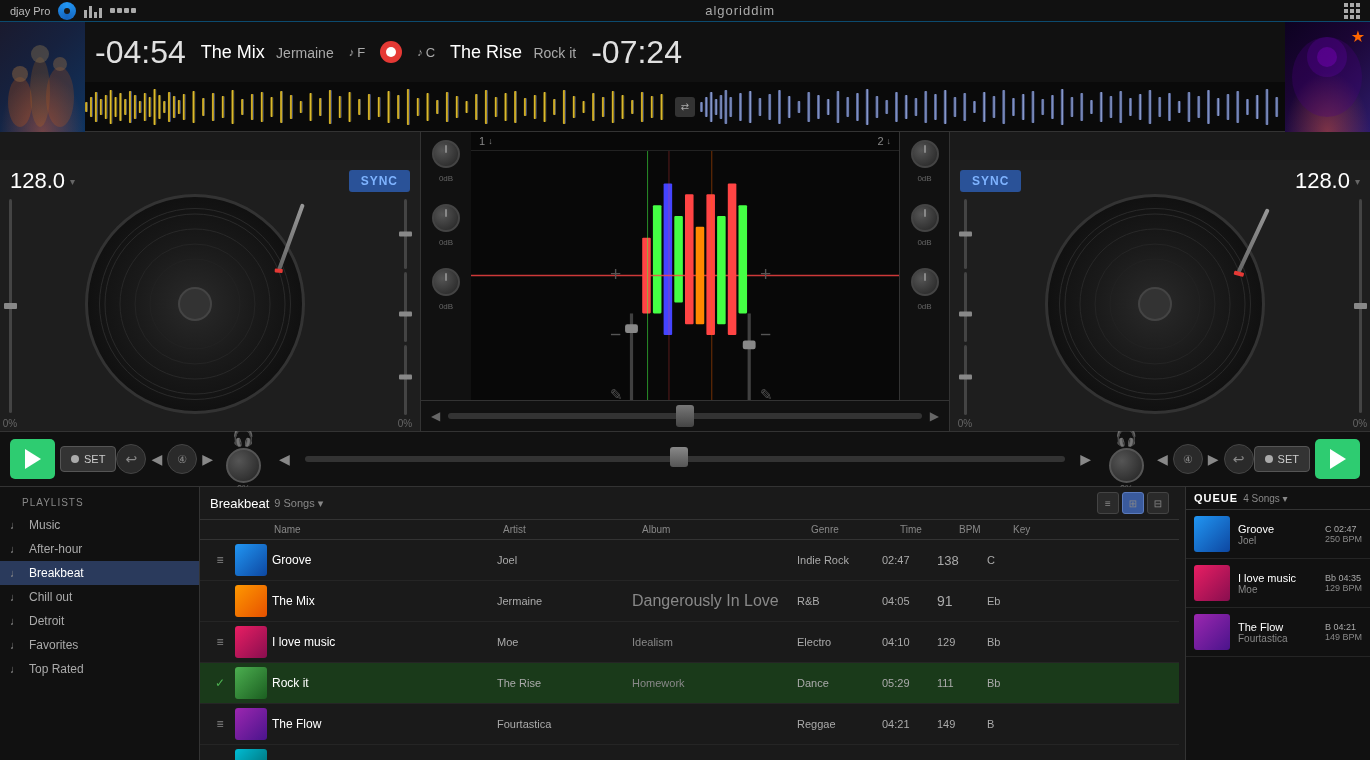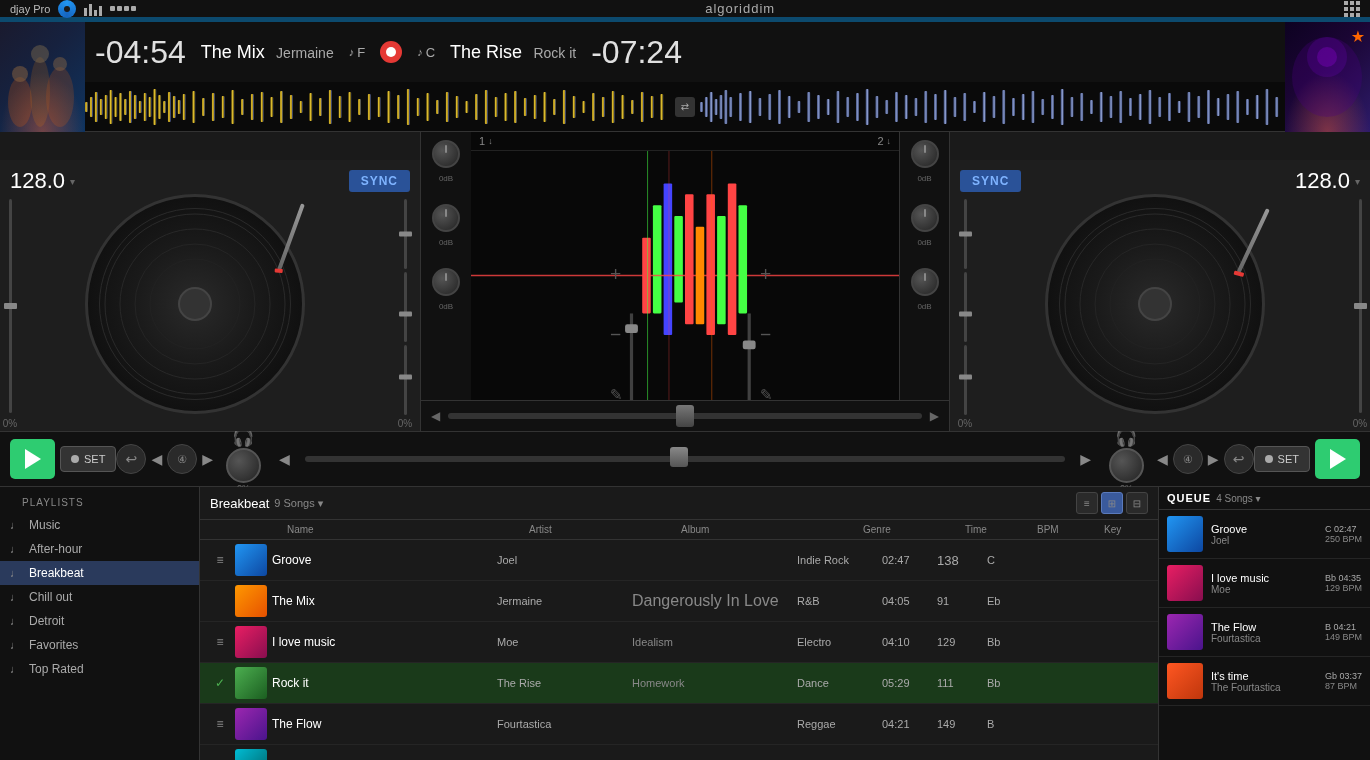--- a/index.html
+++ b/index.html
@@ -14,21 +14,21 @@
     }
 
     
     .top-bar {
       display: flex;
       align-items: center;
       justify-content: space-between;
       background: #111;
       height: 22px;
       padding: 0 10px;
-      border-bottom: 5px solid #0c4a6e;
+      border-bottom: 1px solid #0c4a6e;
     }
     .top-bar-left { display: flex; align-items: center; gap: 8px; font-size: 11px; color: #aaa; }
     .top-bar-center { font-size: 13px; color: #aaa; letter-spacing: 1px; }
     .top-bar-right { display: flex; align-items: center; gap: 6px; }
     .grid-icon { display: grid; grid-template-columns: repeat(3,4px); gap: 2px; }
     .grid-icon span { width: 4px; height: 4px; background: #aaa; display: block; }
     .dj-pro-label { color: #bbb; font-size: 11px; }
     .record-icon {
       width: 18px; height: 18px; border-radius: 50%;
       background: conic-gradient(#2196f3, #1565c0, #2196f3);
@@ -331,21 +331,21 @@
       justify-content: center; cursor: pointer; color: #888; font-size: 10px;
     }
     .view-btn.active { background: #3a5a9c; border-color: #5a7abc; }
 
     .track-columns {
       display: flex;
       padding: 4px 10px;
       border-bottom: 1px solid #333;
       color: #888;
       font-size: 10px;
-      gap: 22px;
+      gap: 9px;
     }
     .col-name { width: 220px; flex-shrink: 0; }
     .col-artist { width: 130px; flex-shrink: 0; }
     .col-album { width: 160px; flex-shrink: 0; }
     .col-genre { width: 80px; flex-shrink: 0; }
     .col-time { width: 50px; flex-shrink: 0; }
     .col-bpm { width: 45px; flex-shrink: 0; }
     .col-key { width: 40px; flex-shrink: 0; }
 
     .tracks-scroll {
@@ -380,25 +380,26 @@
     .thumb-color-5 { background: linear-gradient(135deg, #9c27b0, #4a148c); }
     .thumb-color-6 { background: linear-gradient(135deg, #00bcd4, #006064); }
     .thumb-color-7 { background: linear-gradient(135deg, #ff5722, #bf360c); }
 
     .track-status { width: 20px; flex-shrink: 0; text-align: center; }
     .playing-check { color: #4caf50; font-size: 12px; }
     .track-indicator { color: #888; font-size: 12px; }
 
     
     .queue-panel {
-      width: 212px;
+      width: 185px;
       background: #111;
       border-left: 1px solid #333;
       display: flex;
       flex-direction: column;
+      margin-left: 6px;
     }
     .queue-header {
       display: flex;
       align-items: center;
       padding: 5px 8px;
       border-bottom: 1px solid #333;
       gap: 5px;
     }
     .queue-title { font-size: 11px; font-weight: 600; letter-spacing: 1px; }
     .queue-count { font-size: 10px; color: #888; cursor: pointer; }
@@ -1063,21 +1064,21 @@
     <div class="col-key" style="font-size:11px;color:#aaa">C</div>
   </div>
           <div class="track-row">
     <div class="track-status"></div>
     <div class="track-thumb-small thumb-color-2"></div>
     <div class="col-name" style="font-size:12px">The Mix</div>
     <div class="col-artist" style="font-size:11px;color:#aaa">Jermaine</div>
     <div class="col-album" style="font-size:16px;color:#888">Dangerously In Love</div>
     <div class="col-genre" style="font-size:11px;color:#aaa">R&amp;B</div>
     <div class="col-time" style="font-size:11px;color:#aaa">04:05</div>
-    <div class="col-bpm" style="font-size:11px;color:#aaa">91</div>
+    <div class="col-bpm" style="font-size:14px;color:#aaa">91</div>
     <div class="col-key" style="font-size:11px;color:#aaa">Eb</div>
   </div>
           <div class="track-row">
     <div class="track-status"><span class="track-indicator">≡</span></div>
     <div class="track-thumb-small thumb-color-3"></div>
     <div class="col-name" style="font-size:12px">I love music</div>
     <div class="col-artist" style="font-size:11px;color:#aaa">Moe</div>
     <div class="col-album" style="font-size:11px;color:#888">Idealism</div>
     <div class="col-genre" style="font-size:11px;color:#aaa">Electro</div>
     <div class="col-time" style="font-size:11px;color:#aaa">04:10</div>
@@ -1156,27 +1157,16 @@
     <div class="queue-thumb thumb-color-5"></div>
     <div class="queue-info">
       <div class="queue-track-name">The Flow</div>
       <div class="queue-artist">Fourtastica</div>
     </div>
     <div class="queue-meta">
       <div class="queue-key-label">B 04:21</div>
       <div>149 BPM</div>
     </div>
   </div>
-        <div class="queue-item">
-    <div class="queue-thumb thumb-color-7"></div>
-    <div class="queue-info">
-      <div class="queue-track-name">It's time</div>
-      <div class="queue-artist">The Fourtastica</div>
-    </div>
-    <div class="queue-meta">
-      <div class="queue-key-label">Gb 03:37</div>
-      <div>87 BPM</div>
-    </div>
-  </div>
       </div>
   </div>
 
 </div>
 
 </body></html>

